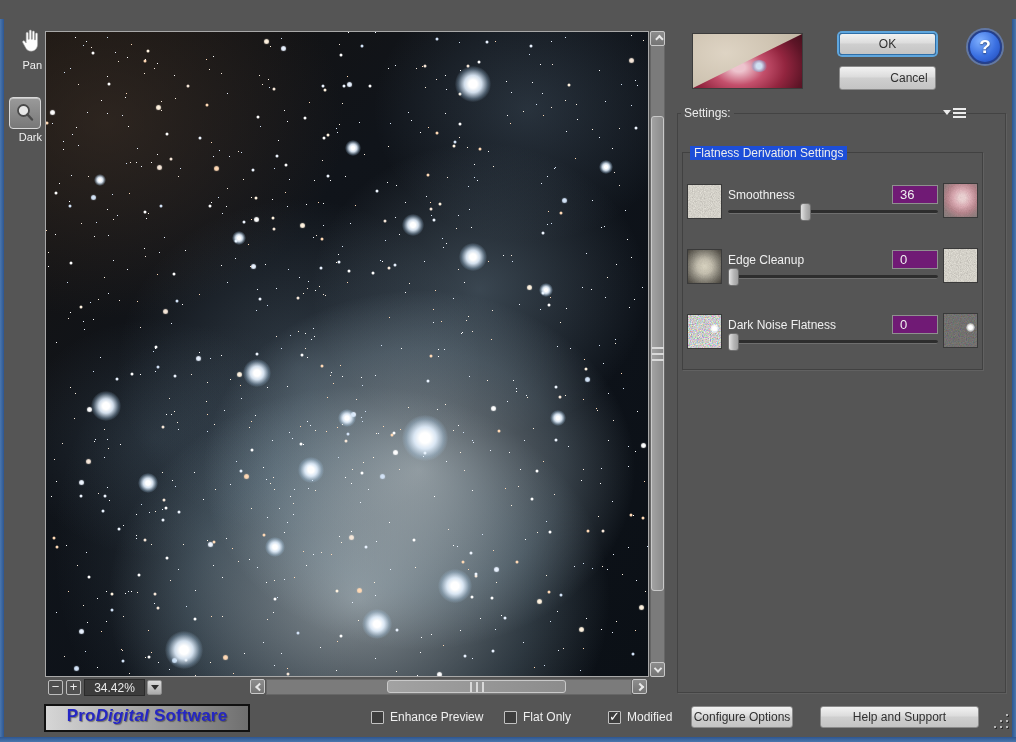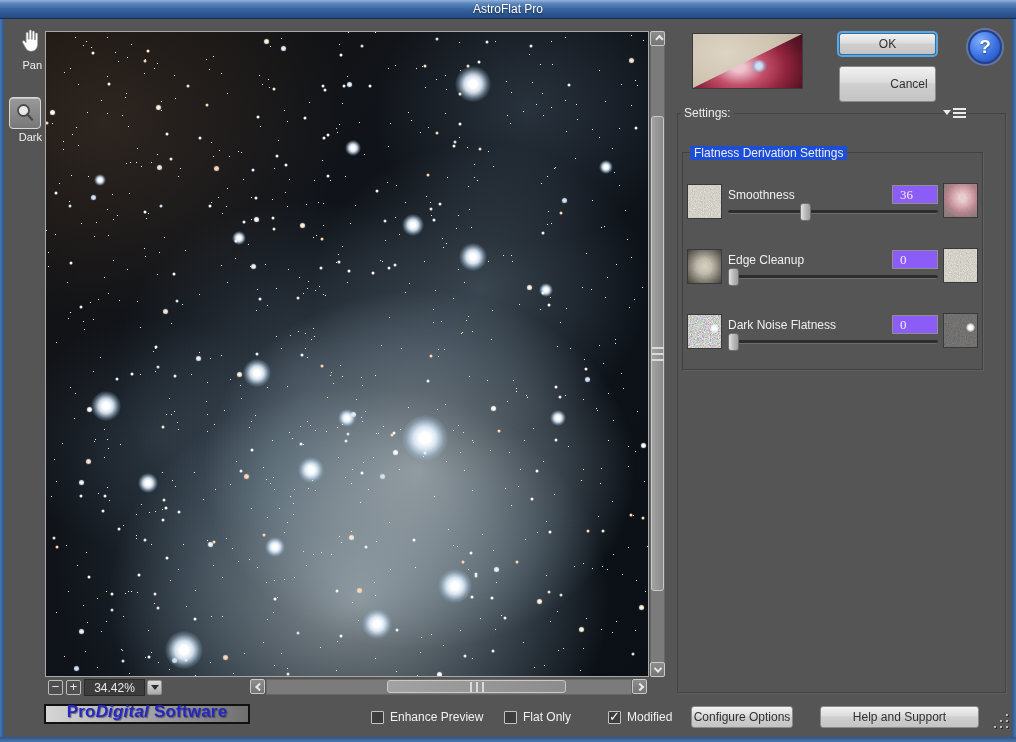--- a/index.html
+++ b/index.html
@@ -74,21 +74,21 @@
   .ba-thumb { position:absolute; left:692px; top:33px; width:111px; height:56px; border:1px solid #3c3c3c; overflow:hidden;
     background:radial-gradient(90px 60px at 30% 35%, #ded4c4, #cfc4b2 55%, #bcb2a0); }
   .ba-thumb .red-half { position:absolute; inset:0; clip-path:polygon(0 100%,100% 0,100% 100%);
     background:radial-gradient(80px 55px at 42% 62%, #edc3cd 0 8%, #c4506c 32%, #93253f 58%, #5e1527 82%, #43101c);}
   .ba-thumb .blue-dot { position:absolute; left:52%; top:48%; width:18px; height:12px; border-radius:50%;
     background:radial-gradient(circle,#cfe0f2 0 25%, rgba(140,170,210,.55) 55%, rgba(0,0,0,0) 75%); }
 
   .btn { border:1px solid #8a8a8a; border-radius:3px; background:linear-gradient(180deg,#f2f2f2,#dcdcdc 45%,#cfcfcf 50%,#c4c4c4);
     color:#303030; font-size:12px; text-align:center; cursor:pointer; font-family:inherit; }
   .btn-ok { position:absolute; left:839px; top:33px; width:97px; height:22px; border:1px solid #2f6fa8; box-shadow:0 0 0 2px #5fa6dd; }
-  .btn-cancel { position:absolute; left:839px; top:66px; width:97px; height:36px;padding-left:43px; }
+  .btn-cancel { position:absolute; left:839px; top:66px; width:97px; height:24px;padding-left:43px; }
   .help-circle { position:absolute; left:968px; top:30px; width:34px; height:34px; border-radius:50%; cursor:pointer;
     background:radial-gradient(circle at 35% 30%, #7fb0ff, #3a6fe0 55%, #1e46b4); border:2px solid #24408f;
     box-shadow:0 0 0 2px rgba(110,150,230,.55); display:flex; align-items:center; justify-content:center; }
   .help-circle span { color:#fff; font-size:19px; font-weight:bold; text-shadow:0 1px 2px rgba(0,0,0,.5); }
 
   .settings-label { position:absolute; left:681px; top:106px; background:#555; padding:0 3px; z-index:2; }
   .preset-select { position:absolute; left:731px; top:103px; width:206px; height:19px; background:#414141; border:1px solid #9a9a9a;
     border-radius:2px; display:flex; align-items:center; cursor:pointer; z-index:2; }
   .preset-select .txt { flex:1; padding-left:8px; font-style:italic; color:#e2e2e2; }
   .preset-select .chev { border-color:#d5d5d5; margin-right:7px; }
@@ -98,59 +98,56 @@
   .preset-menu-icon .bars i { display:block; width:13px; height:2px; background:#ececec; }
 
   .groupbox { position:absolute; left:682px; top:152px; width:301px; height:218px; border:1px solid #414141; box-shadow:1px 1px 0 rgba(255,255,255,.07); }
   .groupbox-legend { position:absolute; left:690px; top:146px; background:#1d4ed8; padding:0 4px; z-index:2; }
 
   .param-row { position:absolute; left:682px; width:301px; height:62px; }
   .param-thumb { position:absolute; width:35px; height:35px; border:1px solid #3a3a3a; overflow:hidden; }
   .param-thumb.tl { left:5px; top:4px; }
   .param-thumb.tr { left:261px; top:3px; }
   .param-label { position:absolute; left:46px; top:8px; color:#f0f0f0; }
-  .param-value { position:absolute; left:210px; top:5px; width:46px; height:19px; background:#8b5cf6; border:1px solid #8f8f8f;
-    color:#f0f0f0; font-size:13px; padding-left:7px; font-family:Liberation Serif, serif; }
+  .param-value { position:absolute; left:210px; top:5px; width:46px; height:19px; background:#701a75; border:1px solid #8f8f8f;
+    color:#f0f0f0; font-size:13px; padding-left:7px; font-family:Liberation Sans, sans-serif; }
   .slider { position:absolute; left:46px; top:23px; width:210px; height:18px; cursor:pointer; }
   .slider-track { position:absolute; left:0; top:7px; width:210px; height:4px; background:#2d2d2d; border-bottom:1px solid #6e6e6e; border-radius:2px; }
   .slider-thumb { position:absolute; top:0; width:11px; height:18px; border:1px solid #6f6f6f; border-radius:3px;
     background:linear-gradient(90deg,#e2e2e2,#b5b5b5 55%,#9e9e9e); cursor:grab; }
 
   .thumb-svg { position:absolute; inset:0; width:100%; height:100%; }
   .thumb-vignette { background:radial-gradient(circle at 50% 50%, #d9d3bd 0%, #bab4a2 32%, #6c685c 62%, #302c24 88%, #171410); }
   .thumb-pink { background:radial-gradient(26px 26px at 55% 42%, #f3cdd3 0 12%, #da93a4 34%, #a55b6b 58%, #6e4e54 80%, #585052); }
   .thumb-darkstar { background:#4c4a48; }
   .thumb-darkstar .star { position:absolute; left:66%; top:28%; width:9px; height:9px; border-radius:50%;
     background:radial-gradient(circle,#fff 0 30%, rgba(255,255,255,.5) 60%, rgba(0,0,0,0) 75%); }
 
   
-  .logo-box { position:absolute; left:44px; top:704px; width:206px; height:20px; border:2px solid #111;
-    background:linear-gradient(90deg,#d6d6d6,#9e9e9e 55%,#6f6f6f); display:flex; align-items:flex-end; justify-content:center; cursor:pointer; }
+  .logo-box { position:absolute; left:44px; top:704px; width:206px; height:28px; border:2px solid #111;
+    background:linear-gradient(90deg,#d6d6d6,#9e9e9e 55%,#6f6f6f); display:flex; align-items:flex-start; justify-content:center; cursor:pointer; }
   .logo-text { font-size:17px; font-weight:bold; color:#2526c4; text-shadow:1px 1px 1px rgba(40,40,40,.55); letter-spacing:.2px; }
   .logo-text .it { font-style:italic; }
 
   .checkbox-item { position:absolute; top:710px; display:flex; align-items:center; cursor:pointer; }
   .checkbox-box { width:13px; height:13px; background:#3d3d3d; border:1px solid #c2c2c2; border-radius:1px; position:relative; }
   .checkbox-item.checked .checkbox-box::after { content:"✓"; position:absolute; left:0px; top:-3px; color:#fff; font-size:13px; font-weight:bold; }
   .checkbox-label { margin-left:6px; color:#f0f0f0; }
 
   .btn-configure { position:absolute; left:691px; top:706px; width:102px; height:22px; }
   .btn-help { position:absolute; left:820px; top:706px; width:159px; height:22px; }
 
   .resize-grip { position:absolute; left:994px; top:714px; width:16px; height:16px; cursor:nwse-resize; }
   .resize-grip i { position:absolute; width:2px; height:2px; background:#b9b9b9; box-shadow:1px 1px 0 #2e2e2e; }
 </style>
 </head>
 <body>
 
 <div class="window">
 
-  <div class="titlebar">
-    <span class="titlebar-text">AstroFlat Pro</span>
-  </div>
   <div class="win-border left"></div>
   <div class="win-border right"></div>
   <div class="win-border bottom"></div>
 
   <div class="tool" style="left:8px; top:28px; width:34px;">
     <span>
       <svg width="24" height="26" viewBox="0 0 24 26">
         <path fill="#fdfdfd" stroke="#9a9a9a" stroke-width=".6" d="M9.2 4.2c.6 0 1.1.5 1.1 1.1v5.9h.9V3.1c0-.6.5-1.1 1.1-1.1s1.1.5 1.1 1.1v8.1h.9V4c0-.6.5-1.1 1.1-1.1S16.5 3.4 16.5 4v7.8h.9V6c0-.6.5-1.1 1.1-1.1s1.1.5 1.1 1.1v10.2c0 3.9-2.6 7-6.4 7-3.1 0-4.6-1.6-5.9-4l-2.6-4.7c-.34-.6-.12-1.35.5-1.68.56-.3 1.25-.1 1.62.4l1.3 1.8V5.3c0-.6.5-1.1 1.1-1.1z"></path>
       </svg>
     </span>

